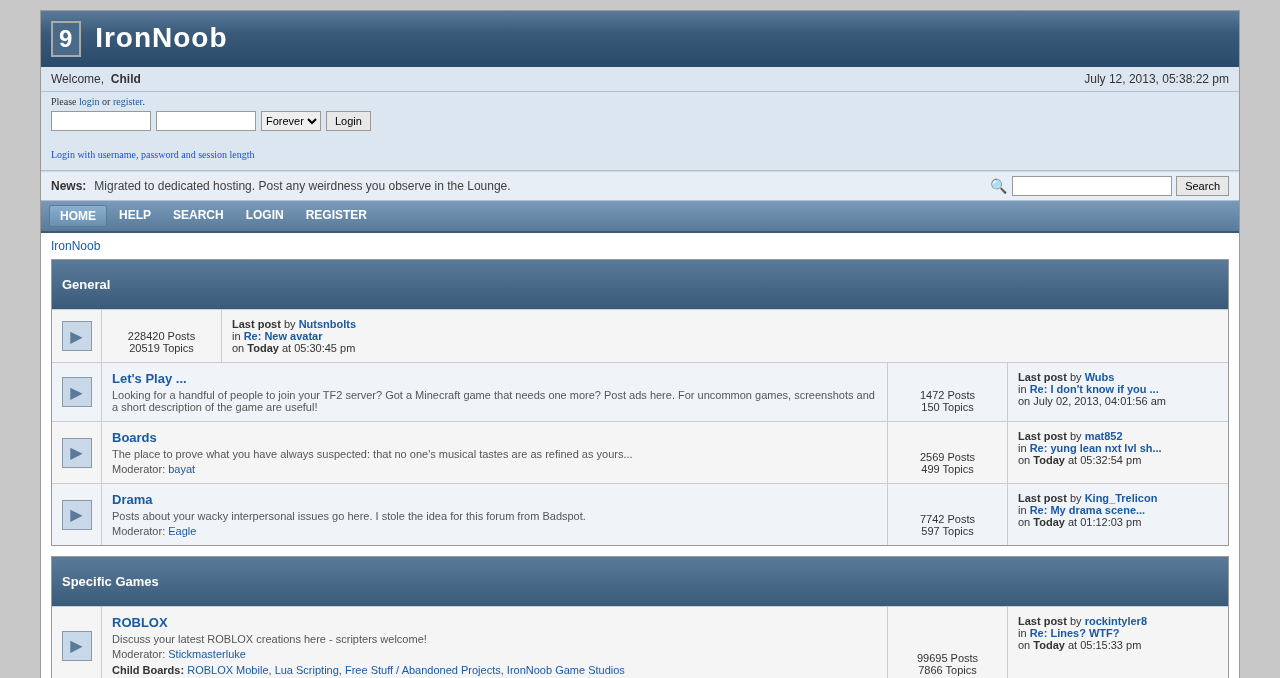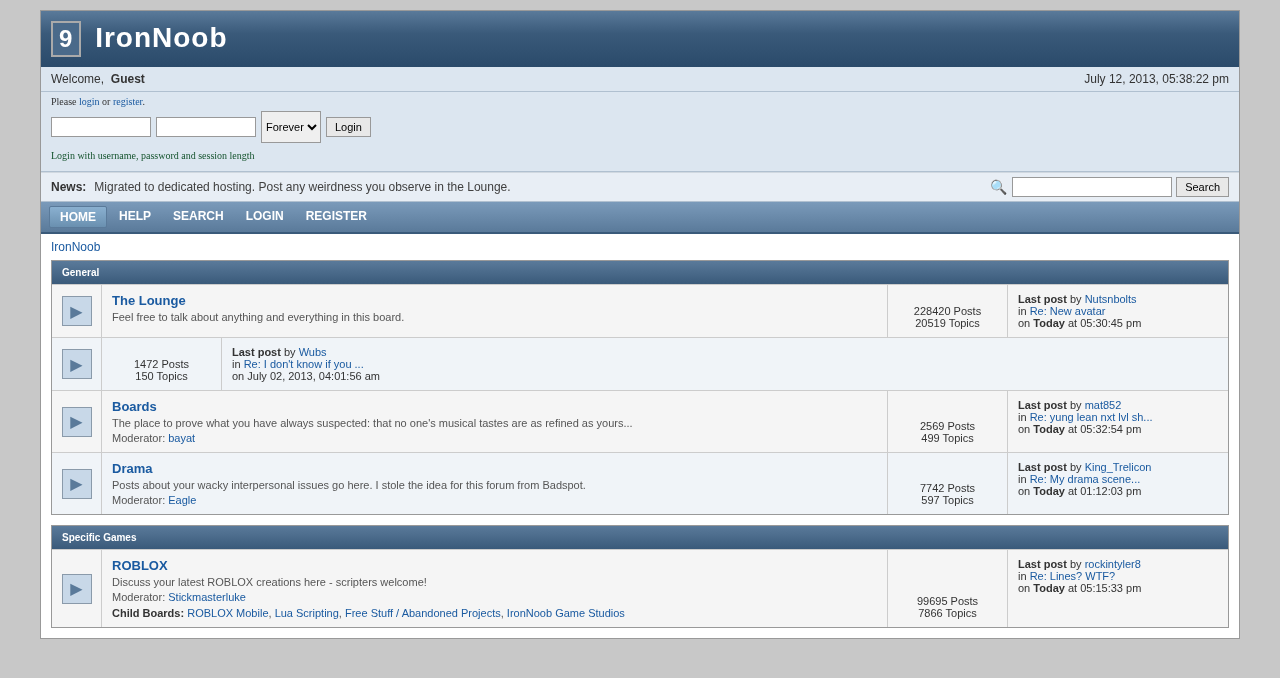--- a/index.html
+++ b/index.html
@@ -64,33 +64,33 @@
     #login-form { display: flex; align-items: center; gap: 5px; }
     #login-form input[type="text"],
     #login-form input[type="password"] {
       width: 100px;
       height: 20px;
       border: 1px solid #999;
       padding: 2px 4px;
       font-size: 11px;
     }
     #forever-select {
-      height: 32px;
+      height: 20px;
       font-size: 11px;
       border: 1px solid #999;
     }
     #login-btn {
       height: 20px;
       padding: 0 8px;
       font-size: 11px;
       background: #e8e8e8;
       border: 1px solid #999;
       cursor: pointer;
     }
-    #login-hint { font-size: 11px; color: #14532d; margin-top: 7px; }
+    #login-hint { font-size: 11px; color: #1d4ed8; margin-top: 18px; }
 
     
     #news-bar {
       background: #e8eef5;
       border-bottom: 1px solid #b0c0d0;
       border-top: 1px solid #d0d8e0;
       display: flex;
       align-items: center;
       padding: 4px 10px;
       gap: 8px;
@@ -149,23 +149,23 @@
     #breadcrumb a { color: #1a5aa0; text-decoration: none; }
 
     
     .forum-section {
       margin: 0 10px 10px 10px;
       border: 1px solid #999;
     }
 
     .section-header {
       background: linear-gradient(180deg, #5a7a9a 0%, #3a5a7a 100%);
-      padding: 6px 10px;
+      padding: 17px 10px;
       color: #fff;
-      font-size: 10px;
+      font-size: 13px;
       font-weight: bold;
     }
 
     .forum-row {
       display: flex;
       align-items: stretch;
       border-top: 1px solid #ccc;
       background: #f5f5f5;
     }
     .forum-row:nth-child(odd) { background: #f0f4f8; }
@@ -231,38 +231,38 @@
       font-size: 11px;
       color: #333;
     }
 
     .forum-lastpost-cell {
       width: 220px;
       padding: 8px 10px;
       font-size: 11px;
       color: #333;
     }
-    .forum-lastpost-cell a { color: #1a5aa0; text-decoration: none; }
+    .forum-lastpost-cell a { color: #1a5aa0; text-decoration: none; font-weight: bold; }
   </style>
 </head>
 <body>
 
 <div id="outer-wrapper">
 
   <div id="header">
     <div id="logo">
       <span class="logo-icon">9</span>
       <span>IronNoob</span>
     </div>
   </div>
 
   <div id="welcome-bar">
     <div id="welcome-text">
       <span>Welcome,</span>
-      &nbsp;<strong>Guest</strong>
+      &nbsp;<strong>Child</strong>
     </div>
     <div id="datetime">July 12, 2013, 05:38:22 pm</div>
   </div>
 
   <div id="login-bar">
     <p>
       <span>Please</span>
       <a href="#">login</a>
       <span>or</span>
       <a href="#">register</a><span>.</span>
@@ -300,38 +300,38 @@
     <a href="#">IronNoob</a>
   </div>
 
   <div class="forum-section">
     <div class="section-header">General</div>
 
     <div class="forum-row">
       <div class="forum-icon-cell">
         <div class="forum-icon-box">▶</div>
       </div>
-      <div class="forum-info-cell">
-        <a class="forum-name" href="#">The Lounge</a>
-        <div class="forum-desc">Feel free to talk about anything and everything in this board.</div>
-      </div>
       <div class="forum-stats-cell">
         <div>228420 Posts</div>
         <div>20519 Topics</div>
       </div>
       <div class="forum-lastpost-cell">
         <div><strong>Last post</strong> by <a href="#">Nutsnbolts</a></div>
         <div>in <a href="#">Re: New avatar</a></div>
         <div>on <strong>Today</strong> at 05:30:45 pm</div>
       </div>
     </div>
 
     <div class="forum-row">
       <div class="forum-icon-cell">
         <div class="forum-icon-box">▶</div>
+      </div>
+      <div class="forum-info-cell">
+        <a class="forum-name" href="#">Let's Play ...</a>
+        <div class="forum-desc">Looking for a handful of people to join your TF2 server? Got a Minecraft game that needs one more? Post ads here. For uncommon games, screenshots and a short description of the game are useful!</div>
       </div>
       <div class="forum-stats-cell">
         <div>1472 Posts</div>
         <div>150 Topics</div>
       </div>
       <div class="forum-lastpost-cell">
         <div><strong>Last post</strong> by <a href="#">Wubs</a></div>
         <div>in <a href="#">Re: I don't know if you ...</a></div>
         <div>on July 02, 2013, 04:01:56 am</div>
       </div>

